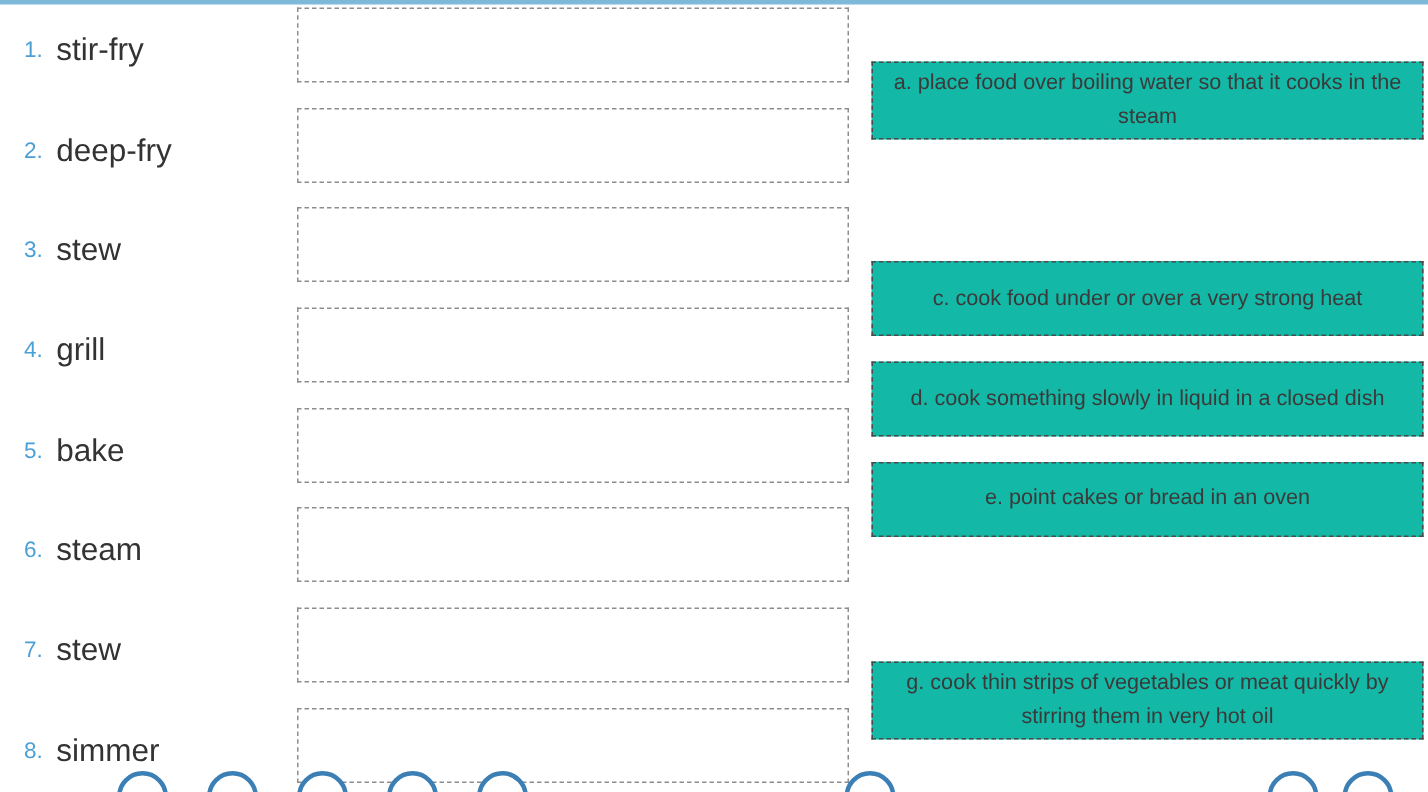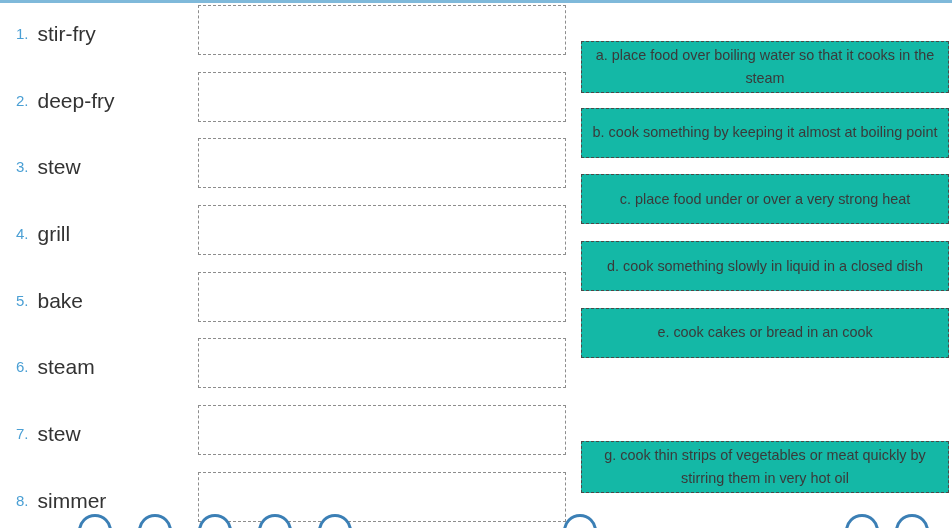--- a/index.html
+++ b/index.html
@@ -122,45 +122,44 @@
         </div>
         <div class="dropzone" title=""></div>
         <div class="chip">a. place food over boiling water so that it cooks in the steam</div>
       </div>
       <div class="row">
         <div class="term-cell">
           <span class="term-num">2.</span>
           <span class="term-label">deep-fry</span>
         </div>
         <div class="dropzone" title=""></div>
-        <div class="chip">b. cook something by keeping it almost at boiling point</div>
       </div>
       <div class="row">
         <div class="term-cell">
           <span class="term-num">3.</span>
           <span class="term-label">stew</span>
         </div>
         <div class="dropzone" title=""></div>
-        <div class="chip">c. place food under or over a very strong heat</div>
+        <div class="chip">c. cook food under or over a very strong heat</div>
       </div>
       <div class="row">
         <div class="term-cell">
           <span class="term-num">4.</span>
           <span class="term-label">grill</span>
         </div>
         <div class="dropzone" title=""></div>
         <div class="chip">d. cook something slowly in liquid in a closed dish</div>
       </div>
       <div class="row">
         <div class="term-cell">
           <span class="term-num">5.</span>
           <span class="term-label">bake</span>
         </div>
         <div class="dropzone" title=""></div>
-        <div class="chip">e. cook cakes or bread in an cook</div>
+        <div class="chip">e. point cakes or bread in an oven</div>
       </div>
       <div class="row">
         <div class="term-cell">
           <span class="term-num">6.</span>
           <span class="term-label">steam</span>
         </div>
         <div class="dropzone" title=""></div>
       </div>
       <div class="row">
         <div class="term-cell">

